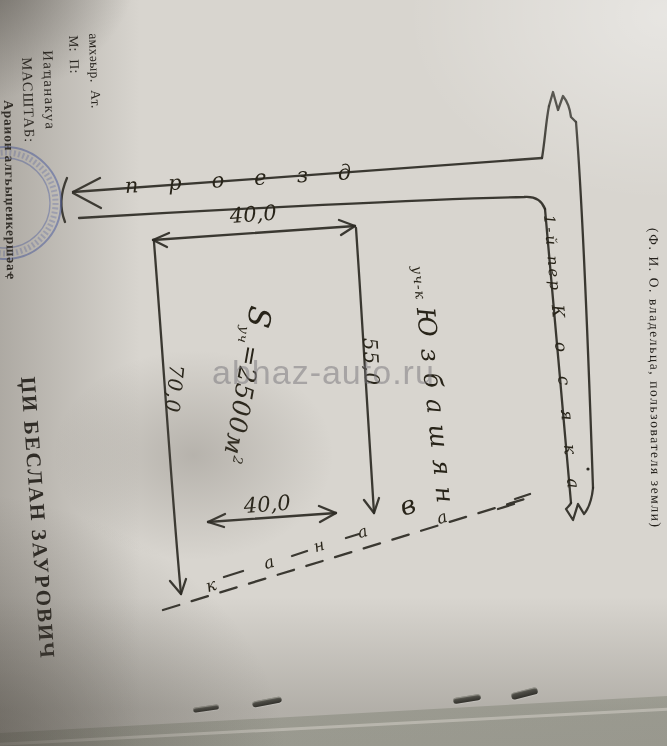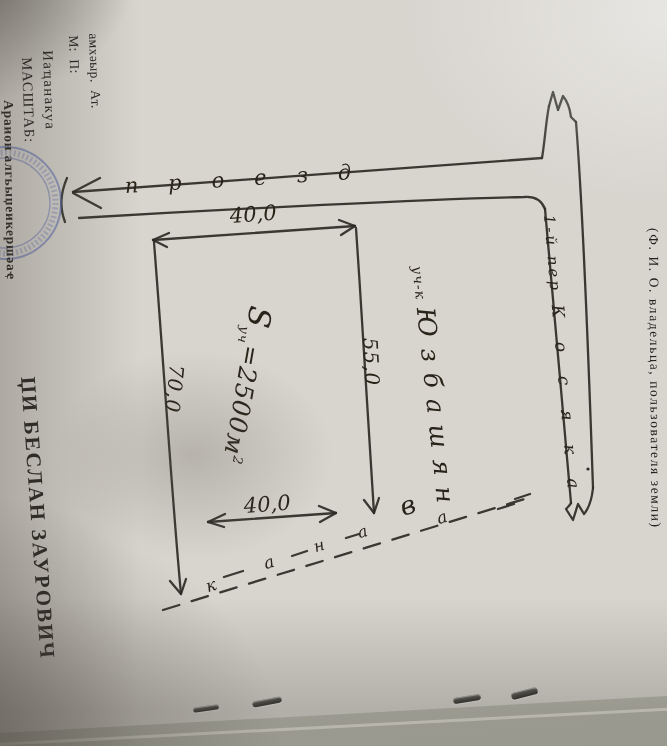--- a/index.html
+++ b/index.html
@@ -113,14 +113,15 @@
   <div class="under"></div>
   <div class="paper-edge"></div>
 
   <div class="staple" style="left:193px;top:706px;width:26px;height:5px;transform:rotate(-8deg);"></div>
   <div class="staple" style="left:252px;top:699px;width:30px;height:6px;transform:rotate(-11deg);"></div>
   <div class="staple" style="left:453px;top:696px;width:28px;height:6px;transform:rotate(-9deg);"></div>
   <div class="staple" style="left:511px;top:690px;width:27px;height:7px;transform:rotate(-14deg);"></div>
 
   <div class="light"></div>
 
+  <div class="watermark" style="left:212px;top:353px;">abhaz-auto.ru</div>
 
 </div>
 
 </body></html>

